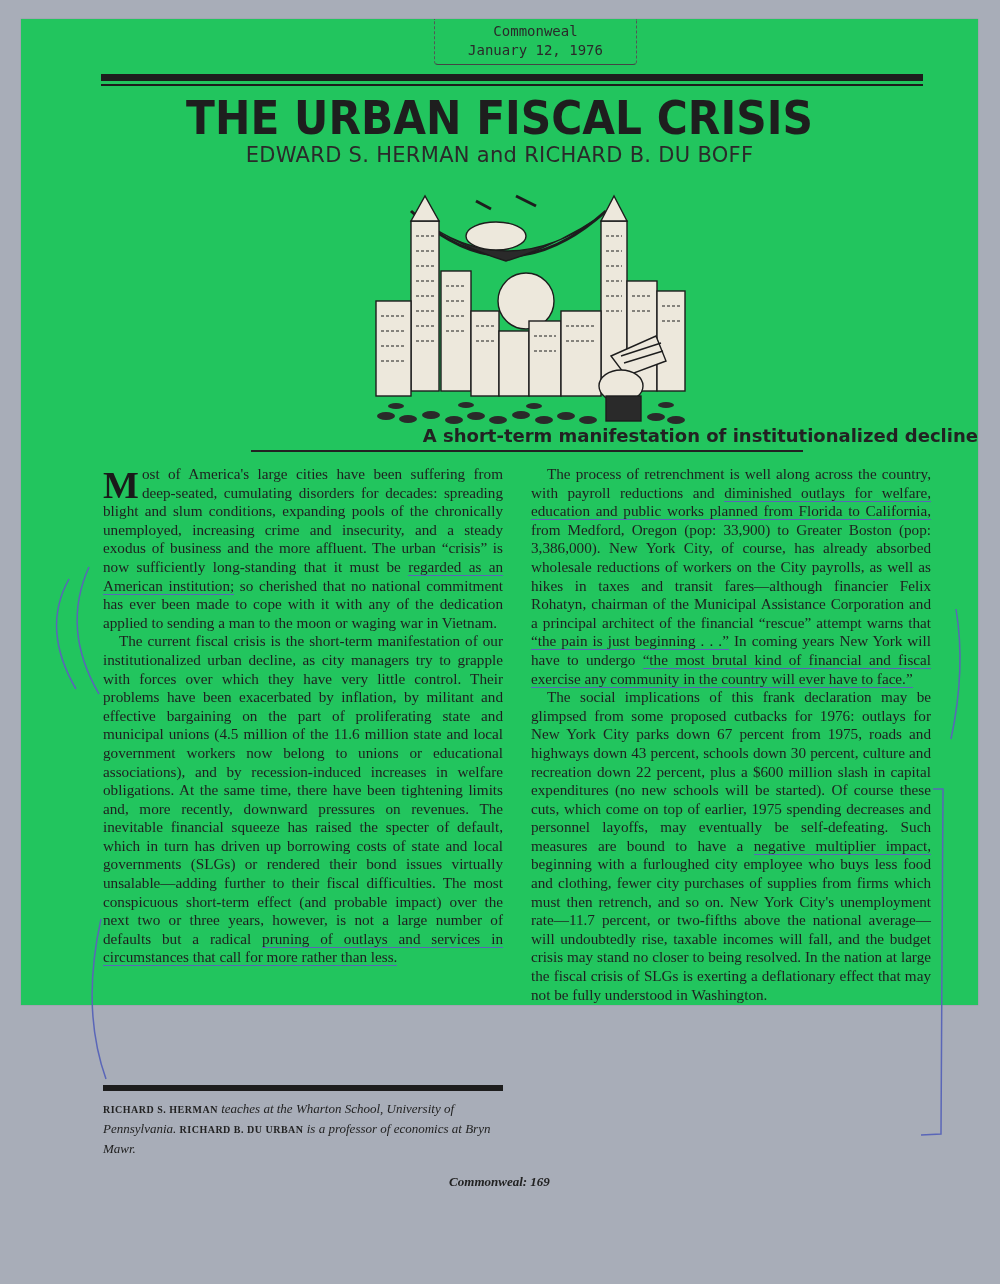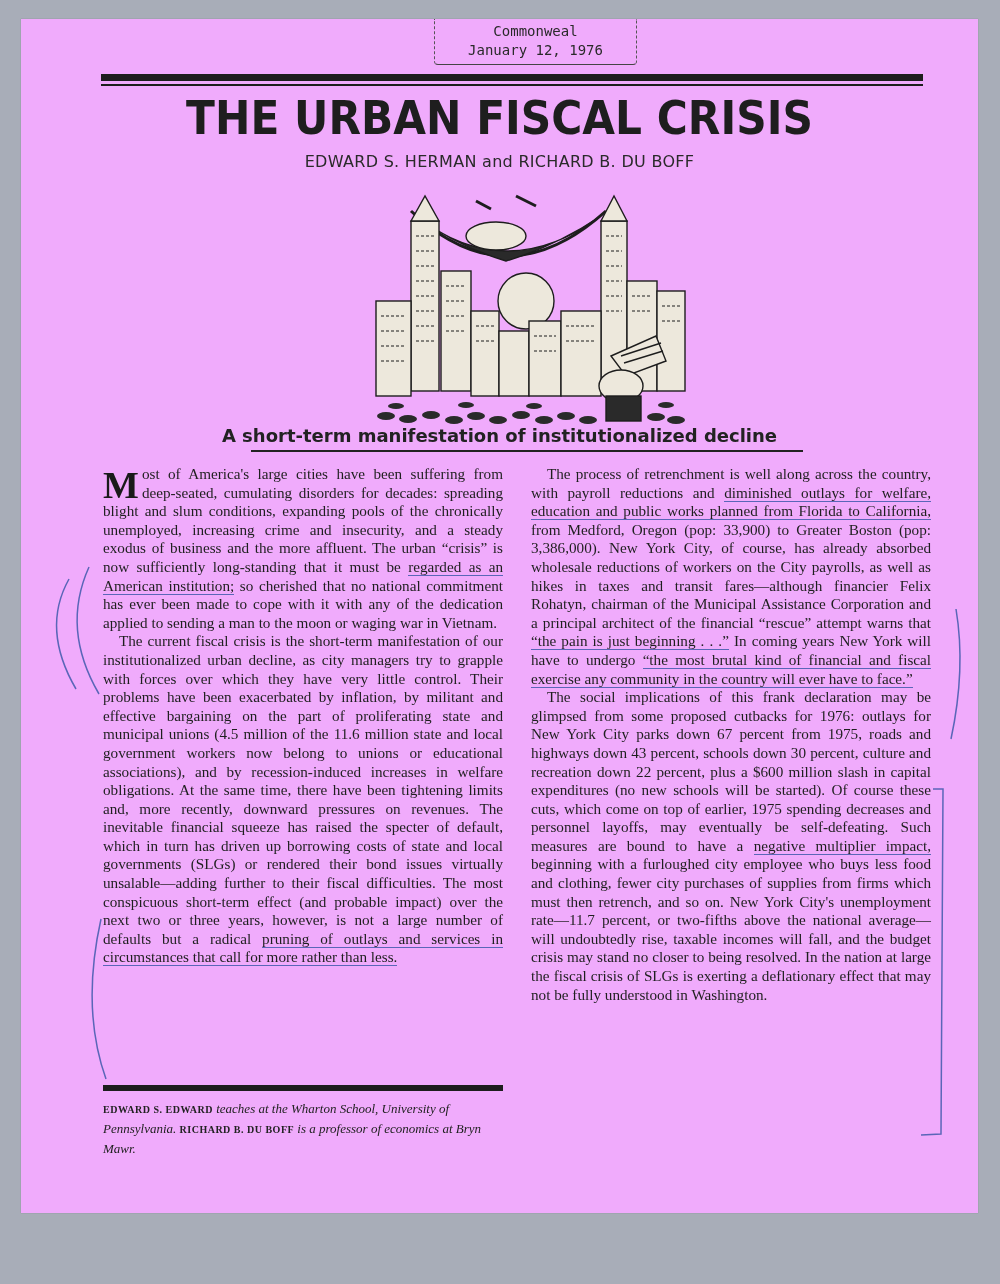--- a/index.html
+++ b/index.html
@@ -6,22 +6,22 @@
   body {
     width: 1000px; height: 1284px;
     background: #a8adb8;
     position: relative;
     overflow: hidden;
     font-family: "DejaVu Serif", "Liberation Serif", serif;
   }
   .page {
     position: absolute;
     left: 21px; top: 19px;
-    width: 957px; height: 1194px;
-    background: #f0abfc;
+    width: 957px; height: 986px;
+    background: #22c55e;
     box-shadow: 0 0 1px rgba(0,0,0,0.25);
   }
   .stamp {
     position: absolute;
     left: 413px; top: 0px;
     width: 203px; height: 46px;
     border-left: 1px dashed #555;
     border-right: 1px dashed #555;
     border-bottom: 1.5px solid #444;
     border-radius: 0 0 4px 4px;
@@ -50,36 +50,36 @@
     font-family: "DejaVu Sans", "Liberation Sans", sans-serif;
     font-weight: bold;
     font-size: 46px;
     letter-spacing: 0px;
     color: #1e1e1e;
     transform: scaleX(0.92);
     transform-origin: center;
   }
   .byline {
     position: absolute;
-    left: 0; width: 957px; top: 133px;
+    left: 0; width: 957px; top: 124px;
     text-align: center;
     font-family: "DejaVu Sans", "Liberation Sans", sans-serif;
-    font-size: 16px;
+    font-size: 21px;
     color: #2a2a2a;
     letter-spacing: 0.3px;
   }
   .illustration {
     position: absolute;
     left: 335px; top: 172px;
     width: 345px; height: 240px;
   }
   .subtitle {
     position: absolute;
     left: 0; width: 957px; top: 406px;
-    text-align: center;
+    text-align: right;
     font-family: "DejaVu Sans", "Liberation Sans", sans-serif;
     font-weight: bold;
     font-size: 18px;
     color: #222;
   }
   .rule-sub {
     position: absolute;
     left: 230px; top: 431px; width: 552px; height: 2px;
     background: #222;
   }
@@ -234,27 +234,28 @@
 
   <div class="subtitle">A short-term manifestation of institutionalized decline</div>
   <div class="rule-sub"></div>
 
   <div class="col col-left">
     <p class="first"><span class="dropcap">M</span><span>ost of America's large cities have been suffering from deep-seated, cumulating disorders for decades: spreading blight and slum conditions, expanding pools of the chronically unemployed, increasing crime and insecurity, and a steady exodus of business and the more affluent. The urban “crisis” is now sufficiently long-standing that it must be </span><span class="ink">regarded as an American institution;</span><span> so cherished that no national commitment has ever been made to cope with it with any of the dedication applied to sending a man to the moon or waging war in Vietnam.</span></p>
     <p><span>The current fiscal crisis is the short-term manifestation of our institutionalized urban decline, as city managers try to grapple with forces over which they have very little control. Their problems have been exacerbated by inflation, by militant and effective bargaining on the part of proliferating state and municipal unions (4.5 million of the 11.6 million state and local government workers now belong to unions or educational associations), and by recession-induced increases in welfare obligations. At the same time, there have been tightening limits and, more recently, downward pressures on revenues. The inevitable financial squeeze has raised the specter of default, which in turn has driven up borrowing costs of state and local governments (SLGs) or rendered their bond issues virtually unsalable—adding further to their fiscal difficulties. The most conspicuous short-term effect (and probable impact) over the next two or three years, however, is not a large number of defaults but a radical </span><span class="ink">pruning of outlays and services in circumstances that call for more rather than less.</span></p>
   </div>
 
   <div class="rule-bottom"></div>
-  <div class="bio"><span class="sc">EDWARD S. EDWARD</span><span> teaches at the Wharton School, University of Pennsylvania. </span><span class="sc">RICHARD B. DU BOFF</span><span> is a professor of economics at Bryn Mawr.</span></div>
+  <div class="bio"><span class="sc">RICHARD S. HERMAN</span><span> teaches at the Wharton School, University of Pennsylvania. </span><span class="sc">RICHARD B. DU URBAN</span><span> is a professor of economics at Bryn Mawr.</span></div>
 
   <div class="col col-right">
     <p><span>The process of retrenchment is well along across the country, with payroll reductions and </span><span class="ink">diminished outlays for welfare, education and public works planned from Florida to California,</span><span> from Medford, Oregon (pop: 33,900) to Greater Boston (pop: 3,386,000). New York City, of course, has already absorbed wholesale reductions of workers on the City payrolls, as well as hikes in taxes and transit fares—although financier Felix Rohatyn, chairman of the Municipal Assistance Corporation and a principal architect of the financial “rescue” attempt warns that </span><span class="ink">“the pain is just beginning . . .”</span><span> In coming years New York will have to undergo </span><span class="ink">“the most brutal kind of financial and fiscal exercise any community in the country will ever have to face.”</span></p>
     <p><span>The social implications of this frank declaration may be glimpsed from some proposed cutbacks for 1976: outlays for New York City parks down 67 percent from 1975, roads and highways down 43 percent, schools down 30 percent, culture and recreation down 22 percent, plus a $600 million slash in capital expenditures (no new schools will be started). Of course these cuts, which come on top of earlier, 1975 spending decreases and personnel layoffs, may eventually be self-defeating. Such measures are bound to have a </span><span class="ink">negative multiplier impact,</span><span> beginning with a furloughed city employee who buys less food and clothing, fewer city purchases of supplies from firms which must then retrench, and so on. New York City's unemployment rate—11.7 percent, or two-fifths above the national average—will undoubtedly rise, taxable incomes will fall, and the budget crisis may stand no closer to being resolved. In the nation at large the fiscal crisis of SLGs is exerting a deflationary effect that may not be fully understood in Washington.</span></p>
   </div>
 
+  <div class="footer">Commonweal: 169</div>
 
   <svg class="margin-marks" viewBox="0 0 957 1245">
     <g fill="none" stroke="#5a66b8" stroke-width="1.5">
       <path d="M48 560 Q20 610 55 670"></path>
       <path d="M68 548 Q40 610 78 675"></path>
       <path d="M80 900 Q60 990 85 1060"></path>
       <path d="M935 590 Q945 650 930 720"></path>
       <path d="M912 770 L922 770 L920 1115 L900 1116"></path>
     </g>
   </svg>

